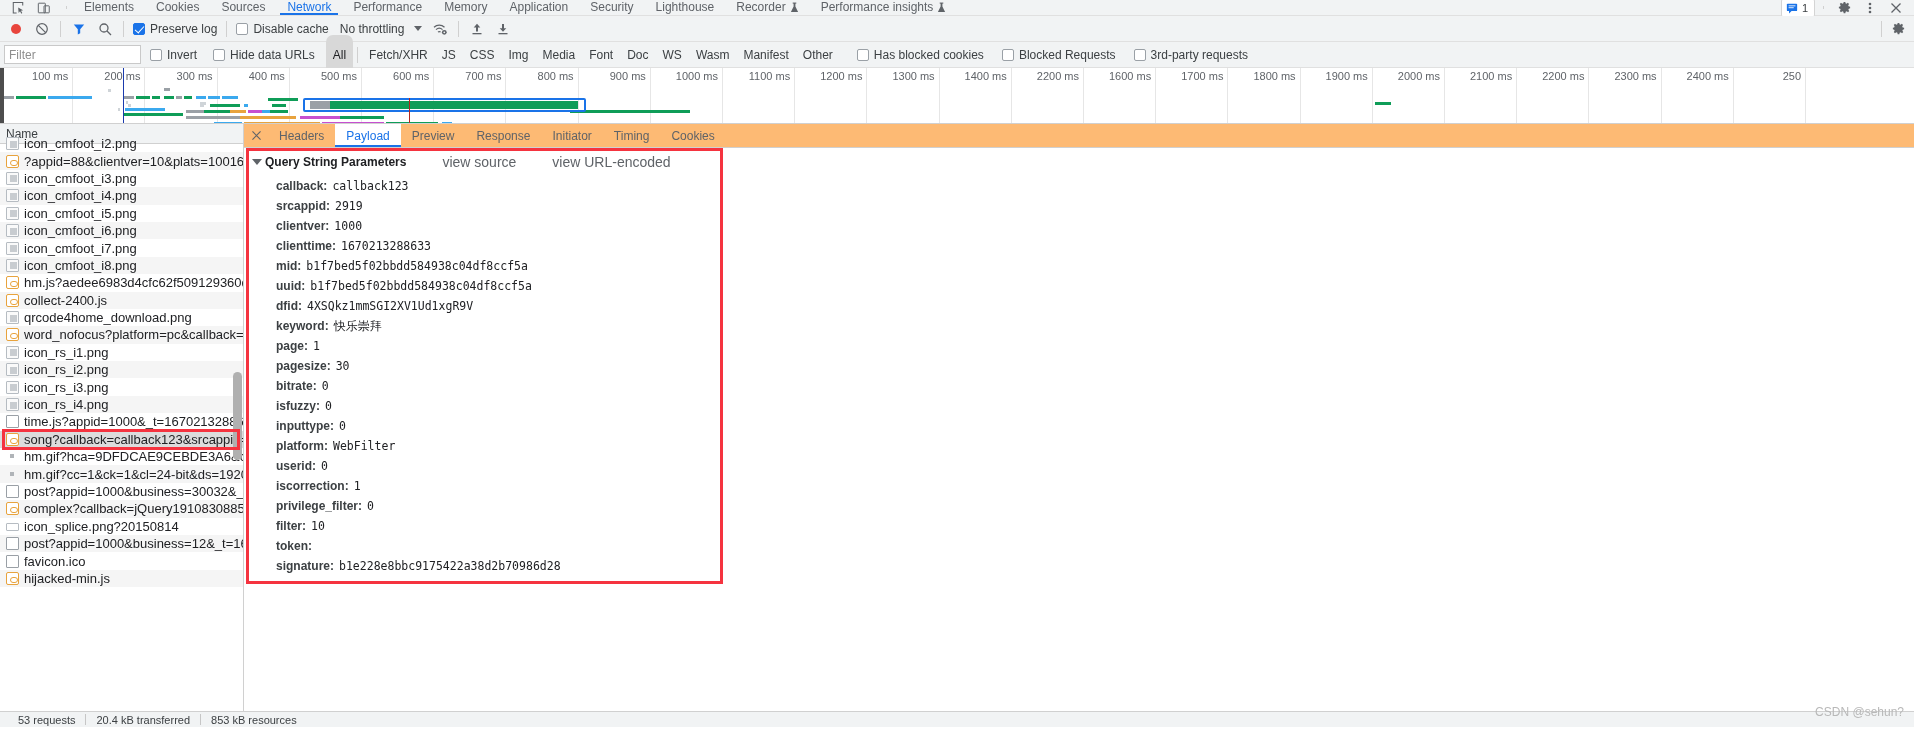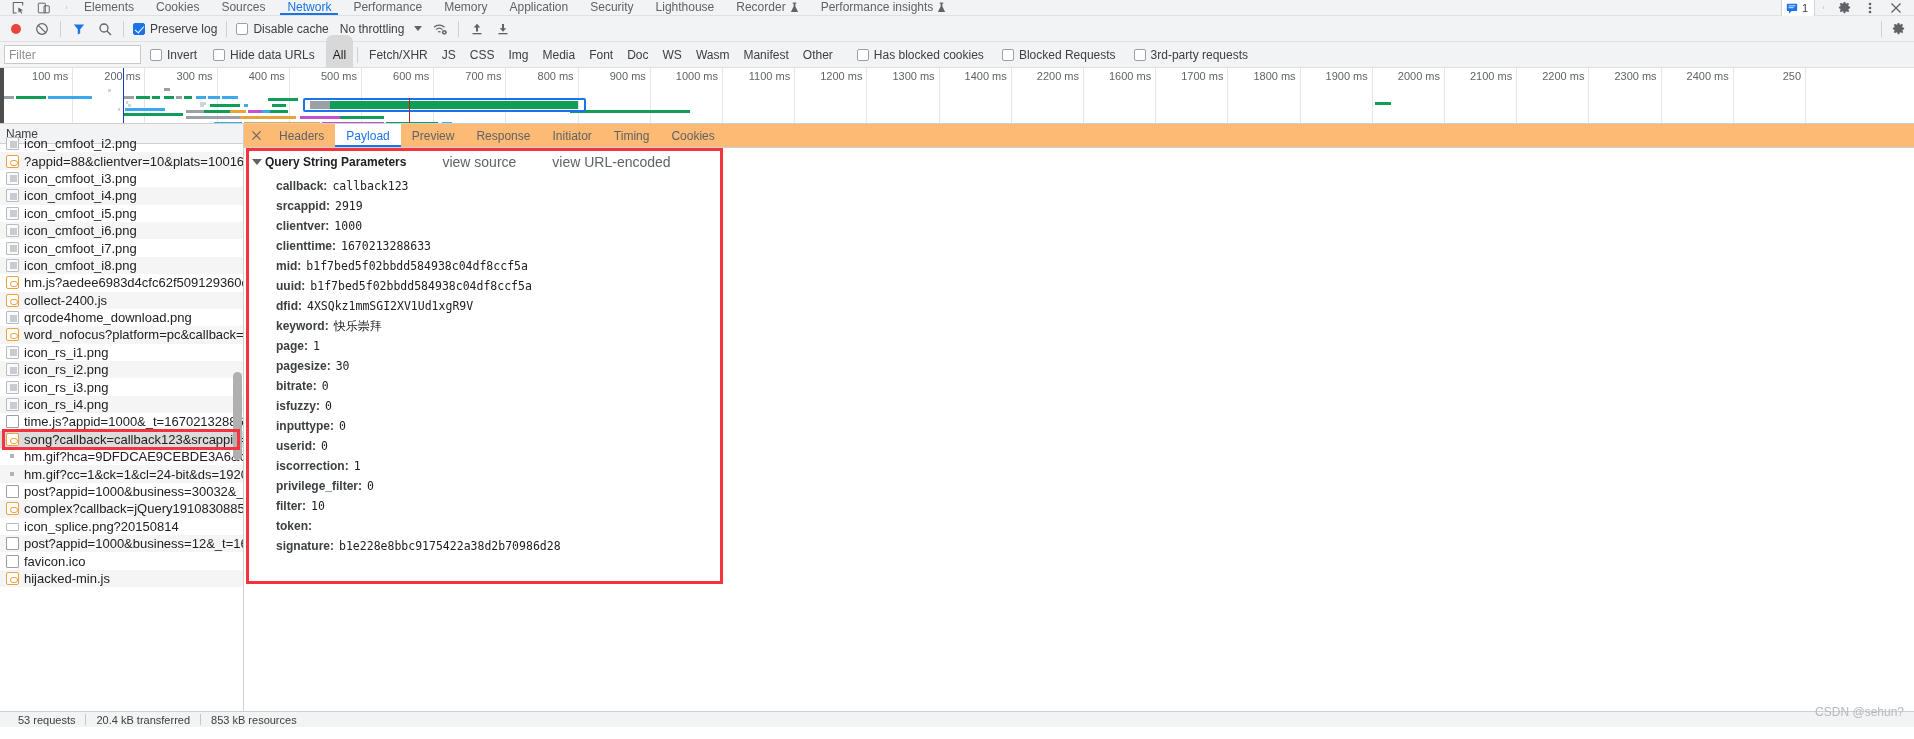--- a/index.html
+++ b/index.html
@@ -950,20 +950,24 @@
             </div>
             <div class="param-row">
               <span class="p-key">isfuzzy:</span>
               <span class="p-val">0</span>
             </div>
             <div class="param-row">
               <span class="p-key">inputtype:</span>
               <span class="p-val">0</span>
             </div>
             <div class="param-row">
+              <span class="p-key">platform:</span>
+              <span class="p-val">WebFilter</span>
+            </div>
+            <div class="param-row">
               <span class="p-key">userid:</span>
               <span class="p-val">0</span>
             </div>
             <div class="param-row">
               <span class="p-key">iscorrection:</span>
               <span class="p-val">1</span>
             </div>
             <div class="param-row">
               <span class="p-key">privilege_filter:</span>
               <span class="p-val">0</span>

